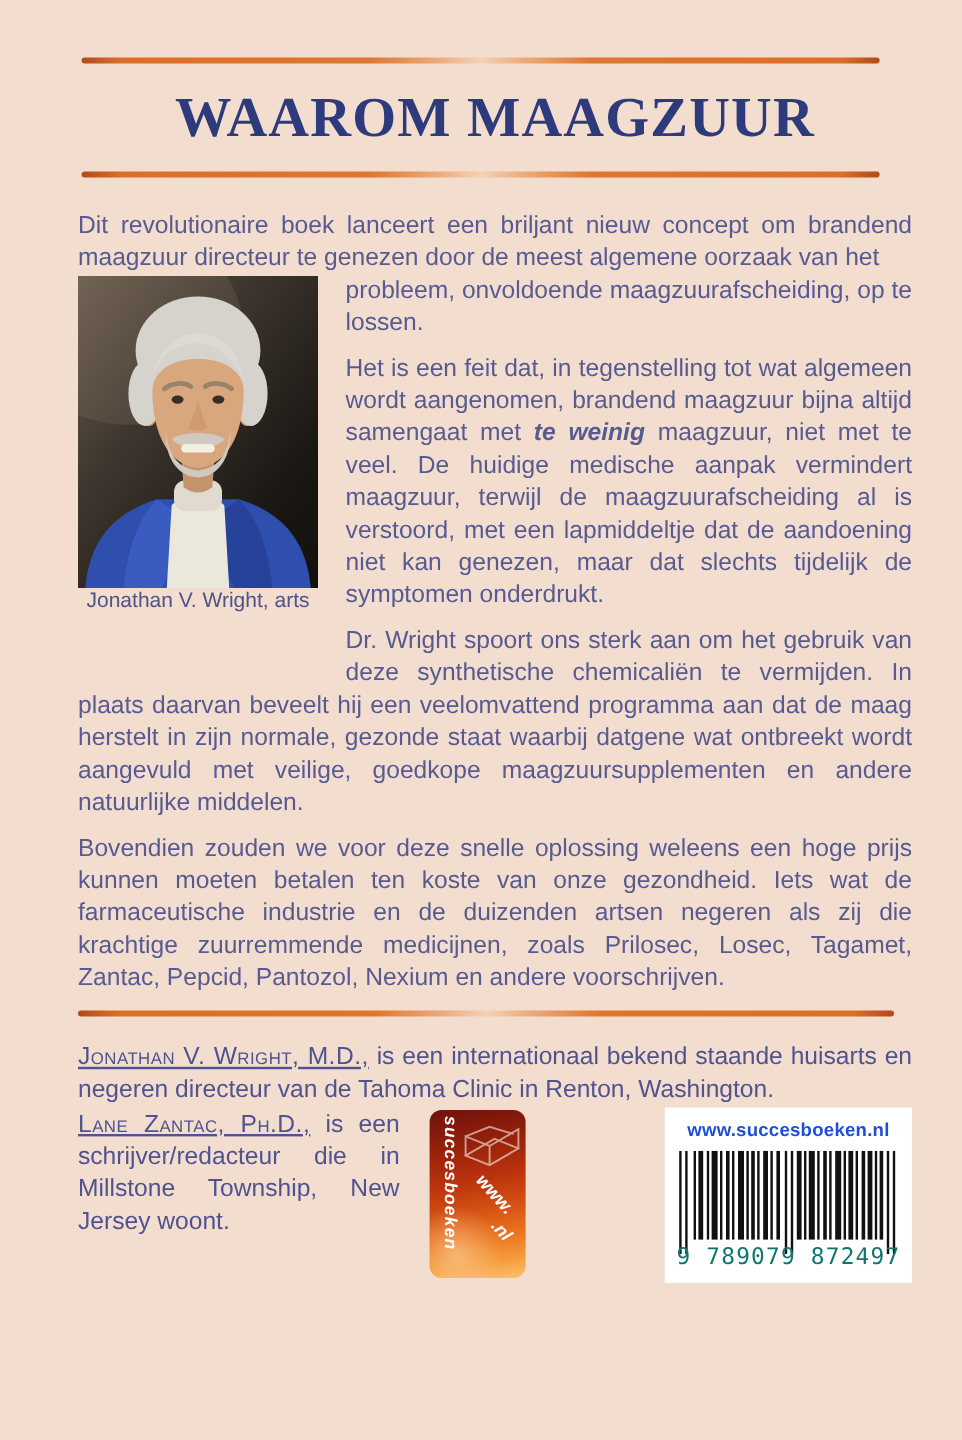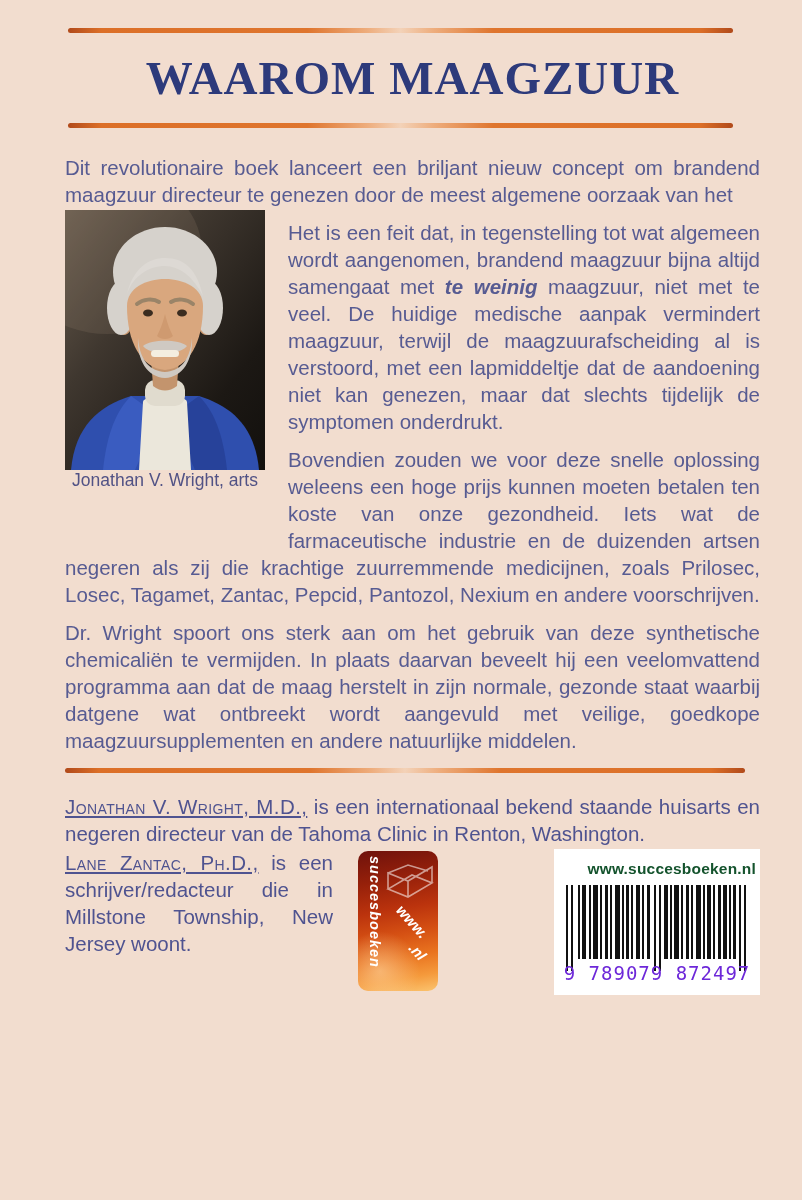--- a/index.html
+++ b/index.html
@@ -5,21 +5,21 @@
   html, body { margin: 0; padding: 0; background: #f2ddcf; }
   .cover {
     position: relative;
     width: 802px;
     height: 1200px;
     margin: 0 auto;
     background: #f2ddcf;
     overflow: hidden;
     font-family: "Liberation Sans", sans-serif;
     box-sizing: border-box;
-    padding: 28px 42px 0 65px;
+    padding: 48px 42px 0 65px;
   }
   .rule {
     height: 5px;
     width: 665px;
     margin-left: 3px;
     border-radius: 3px;
     background: linear-gradient(90deg,
       #b14a1b 0%, #dc6f28 5%, #df752e 36%, #eead7d 45%,
       #f3d2b8 50%, #eead7d 55%, #df752e 64%, #dc6f28 95%, #b14a1b 100%);
   }
@@ -129,35 +129,35 @@
   .logo-book { position: absolute; top: 6px; right: 2px; opacity: 0.55; }
   
   .barcode-box {
     margin-left: auto;
     width: 206px;
     background: #ffffff;
     padding: 6px 4px 8px 4px;
     box-sizing: border-box;
   }
   .barcode-url {
-    text-align: right;
+    text-align: center;
     font-size: 15.5px;
     font-weight: bold;
     letter-spacing: 0.2px;
-    color: #14532d;
+    color: #1d4ed8;
     margin-bottom: 3px;
   }
   .barcode-bars { display: block; margin: 0 auto; }
   .barcode-digits {
     margin-top: -13px;
     text-align: center;
     font-family: "DejaVu Sans Mono", monospace;
     font-size: 19px;
     letter-spacing: 1px;
-    color: #6d28d9;
+    color: #0f766e;
     position: relative;
   }
 </style>
 </head>
 <body>
 
 <div class="cover">
 
   <div class="rule rule-top"></div>
 
@@ -217,27 +217,28 @@
 
           <path d="M78,136 C86,129 114,129 122,136 C118,142 104,144 100,140 C96,144 82,142 78,136 Z" fill="#cfc9c2"></path>
 
           <rect x="86" y="140" width="28" height="7" rx="3.5" fill="#f4eee0"></rect>
 
           <path d="M73,128 C75,152 86,161 100,162 C114,161 125,152 127,128 C128,150 118,167 100,168 C82,167 72,150 73,128 Z" fill="#cfc9c2"></path>
         </svg>
         <div class="photo-caption">Jonathan V. Wright, arts</div>
       </div>
 
+      <p>probleem, onvoldoende maagzuurafscheiding, op te lossen.</p>
     </div>
 
     <p><span>Het is een feit dat, in tegenstelling tot wat algemeen wordt aangenomen, brandend maagzuur bijna altijd samengaat met </span><span class="em-bi">te weinig</span><span> maagzuur, niet met te veel. De huidige medische aanpak vermindert maagzuur, terwijl de maagzuurafscheiding al is verstoord, met een lapmiddeltje dat de aandoening niet kan genezen, maar dat slechts tijdelijk de symptomen onderdrukt.</span></p>
 
+    <p>Dr. Wright spoort ons sterk aan om het gebruik van deze synthetische chemicaliën te vermijden. In plaats daarvan beveelt hij een veelomvattend programma aan dat de maag herstelt in zijn normale, gezonde staat waarbij datgene wat ontbreekt wordt aangevuld met veilige, goedkope maagzuursupplementen en andere natuurlijke middelen.</p>
+
     <p>Bovendien zouden we voor deze snelle oplossing weleens een hoge prijs kunnen moeten betalen ten koste van onze gezondheid. Iets wat de farmaceutische industrie en de duizenden artsen negeren als zij die krachtige zuurremmende medicijnen, zoals Prilosec, Losec, Tagamet, Zantac, Pepcid, Pantozol, Nexium en andere voorschrijven.</p>
-
-    <p>Dr. Wright spoort ons sterk aan om het gebruik van deze synthetische chemicaliën te vermijden. In plaats daarvan beveelt hij een veelomvattend programma aan dat de maag herstelt in zijn normale, gezonde staat waarbij datgene wat ontbreekt wordt aangevuld met veilige, goedkope maagzuursupplementen en andere natuurlijke middelen.</p>
 
 
   </div>
 
   <div class="rule rule-bottom" style="margin-top:14px;"></div>
 
   <div class="footer-bio">
     <p class="bio1"><span class="sc">Jonathan V. Wright, M.D.,</span><span> is een internationaal bekend staande huisarts en negeren directeur van de Tahoma Clinic in Renton, Washington.</span></p>
 
     <div class="bottom-row">

